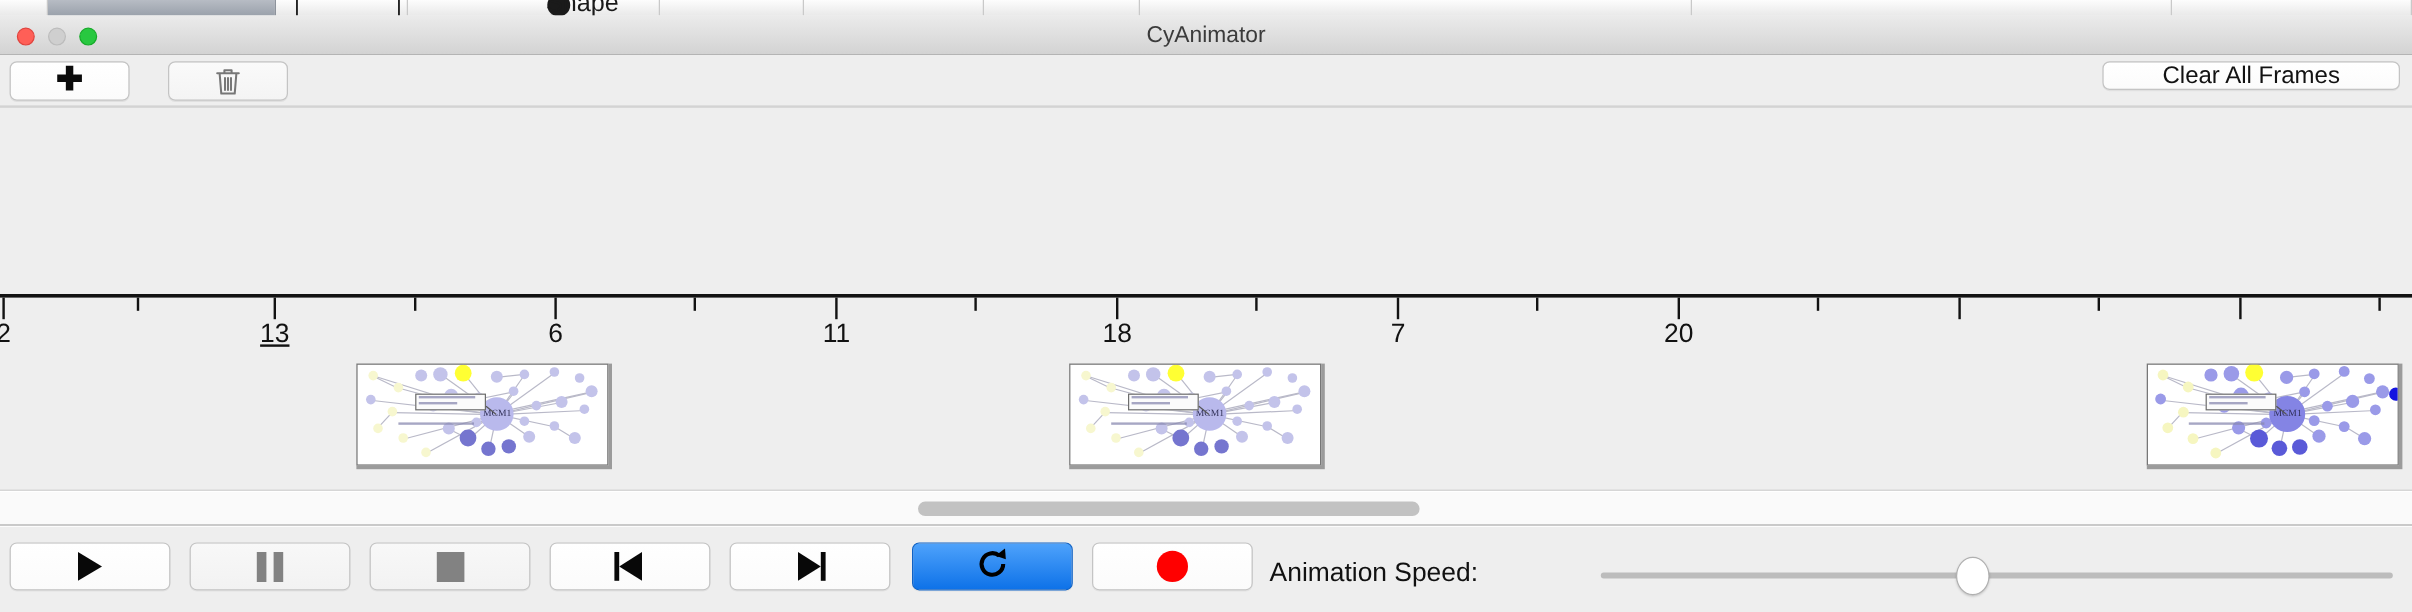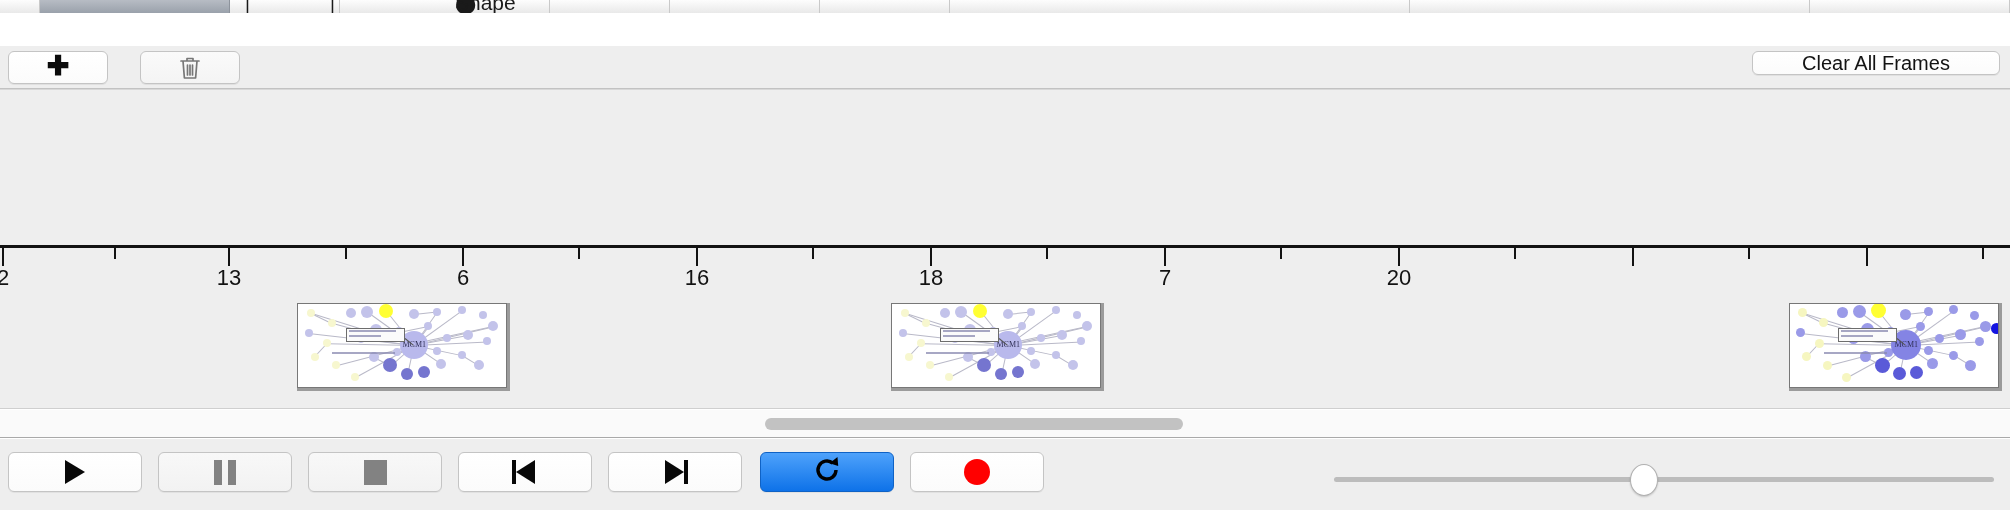--- a/index.html
+++ b/index.html
@@ -187,20 +187,26 @@
       <div class="bg-seg" style="left: 950px; width: 460px;"></div>
       <div class="bg-seg" style="left: 1410px; width: 400px;"></div>
       <div class="bg-seg" style="left: 1810px; width: 200px;"></div>
       <div class="bg-glyph" style="left: 245px;">|</div>
       <div class="bg-glyph" style="left: 330px;">|</div>
       <div class="bg-glyph" style="left: 455px;">⬤</div>
       <div class="bg-glyph" style="left: 1795px;">⌒</div>
       <div class="bg-glyph" style="left: 455px; top: -4px; font-size: 21px;">Shape</div>
     </div>
 
+  <div class="titlebar">
+    <div class="traffic close"></div>
+    <div class="traffic min"></div>
+    <div class="traffic zoom"></div>
+    <div class="window-title">CyAnimator</div>
+  </div>
 
   <div class="toolbar">
     <div class="btn btn-add">
       <span class="plus-glyph">✚</span>
     </div>
     <div class="btn flat btn-del">
       <svg width="22" height="26" viewBox="0 0 22 26">
         <path d="M2 6 h18 M4 6 l1.4 17 h11.2 L18 6 M8 6 V3.5 h6 V6 M8.5 10 v10 M11 10 v10 M13.5 10 v10" fill="none" stroke="#777" stroke-width="1.7" stroke-linecap="round" stroke-linejoin="round"></path>
       </svg>
     </div>
@@ -429,27 +435,27 @@
             <div class="callout-line" style="left: 107.1px; top: 34px; width: 10.8074px; transform-origin: left center; transform: rotate(38.991deg);"></div>
           </div>
         </div>
       </div>
     <div class="axis-line"></div>
     <div id="ticks-layer">
         <div class="tick major" style="left: 2px;"></div>
         <div class="tick-label" style="left: -27px;">2</div>
         <div class="tick minor" style="left: 114px;"></div>
         <div class="tick major" style="left: 228px;"></div>
-        <div class="tick-label" style="left: 199px;">13</div>
+        <div class="tick-label" style="left: 199px; text-decoration: underline;">13</div>
         <div class="tick minor" style="left: 345px;"></div>
         <div class="tick major" style="left: 462px;"></div>
         <div class="tick-label" style="left: 433px;">6</div>
         <div class="tick minor" style="left: 578px;"></div>
         <div class="tick major" style="left: 696px;"></div>
-        <div class="tick-label" style="left: 667px;">16</div>
+        <div class="tick-label" style="left: 667px;">11</div>
         <div class="tick minor" style="left: 812px;"></div>
         <div class="tick major" style="left: 930px;"></div>
         <div class="tick-label" style="left: 901px;">18</div>
         <div class="tick minor" style="left: 1046px;"></div>
         <div class="tick major" style="left: 1164px;"></div>
         <div class="tick-label" style="left: 1135px;">7</div>
         <div class="tick minor" style="left: 1280px;"></div>
         <div class="tick major" style="left: 1398px;"></div>
         <div class="tick-label" style="left: 1369px;">20</div>
         <div class="tick minor" style="left: 1514px;"></div>
@@ -488,20 +494,21 @@
           <div><svg width="30" height="30" viewBox="0 0 30 30">
               <path d="M24 15 a9 9 0 1 1 -3.2 -6.9" fill="none" stroke="#000" stroke-width="3.4" stroke-linecap="butt"></path>
               <polygon points="25.5,2 26.2,11 17.5,8.2" fill="#000"></polygon>
             </svg></div>
         </div>
         <div class="pbtn" style="left: 910px;">
           <div class="icon-record"></div>
         </div>
       </div>
 
+    <div class="speed-label">Animation Speed:</div>
 
     <div class="slider">
       <div class="slider-track"></div>
       <div class="slider-thumb" id="sthumb" style="left: 296px;"></div>
     </div>
   </div>
 
 </div>
 
 </body></html>

